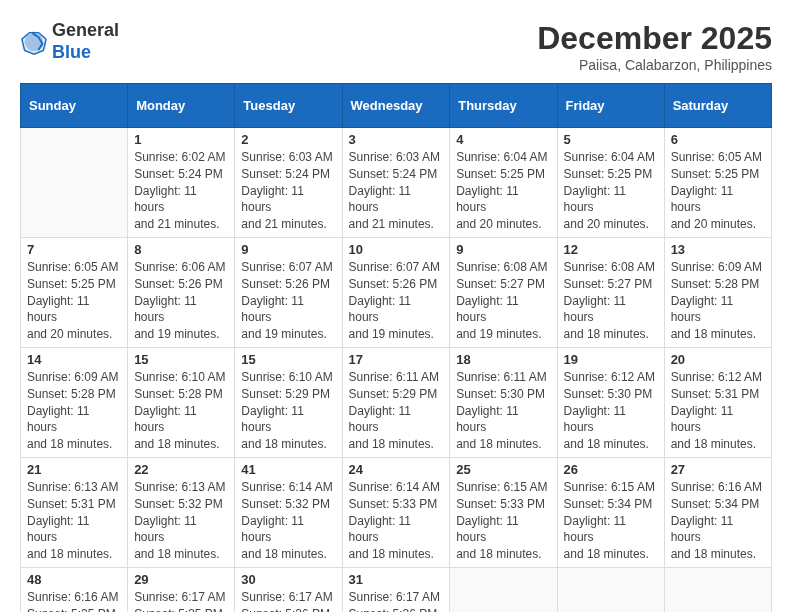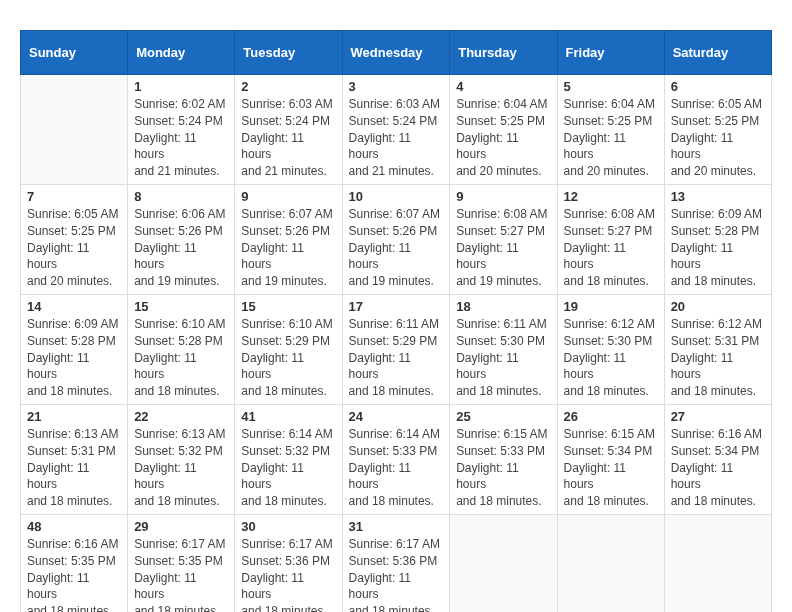--- a/index.html
+++ b/index.html
@@ -77,20 +77,36 @@
     .day-info {
       font-size: 12px;
       color: #444;
       line-height: 1.4;
     }
   </style>
 </head>
 <body>
 
 <div class="header">
+  <div class="logo">
+    <svg class="logo-icon" viewBox="0 0 30 30" xmlns="http://www.w3.org/2000/svg">
+      <polygon points="15,3 28,10 28,22 15,28 2,22 2,10" fill="#1a6bbf" opacity="0.15"></polygon>
+      <polygon points="20,5 28,12 25,24 15,28 5,24 2,12 10,5" fill="none" stroke="#1a6bbf" stroke-width="1.5"></polygon>
+      <path d="M8,8 Q15,2 22,8 Q28,16 22,22 Q15,28 8,22 Q2,14 8,8Z" fill="#1a6bbf" opacity="0.3"></path>
+      <path d="M14,6 L20,10 L24,17 L20,23" fill="none" stroke="#1a6bbf" stroke-width="2" stroke-linecap="round"></path>
+    </svg>
+    <div class="logo-text">
+      <div class="logo-general">General</div>
+      <div class="logo-blue">Blue</div>
+    </div>
+  </div>
+  <div class="title-block">
+    <div class="month-year">December 2025</div>
+    <div class="location">Paiisa, Calabarzon, Philippines</div>
+  </div>
 </div>
 
 <table class="calendar">
   <thead>
     <tr>
     <th>Sunday</th>
         <th>Monday</th>
         <th>Tuesday</th>
         <th>Wednesday</th>
         <th>Thursday</th>

